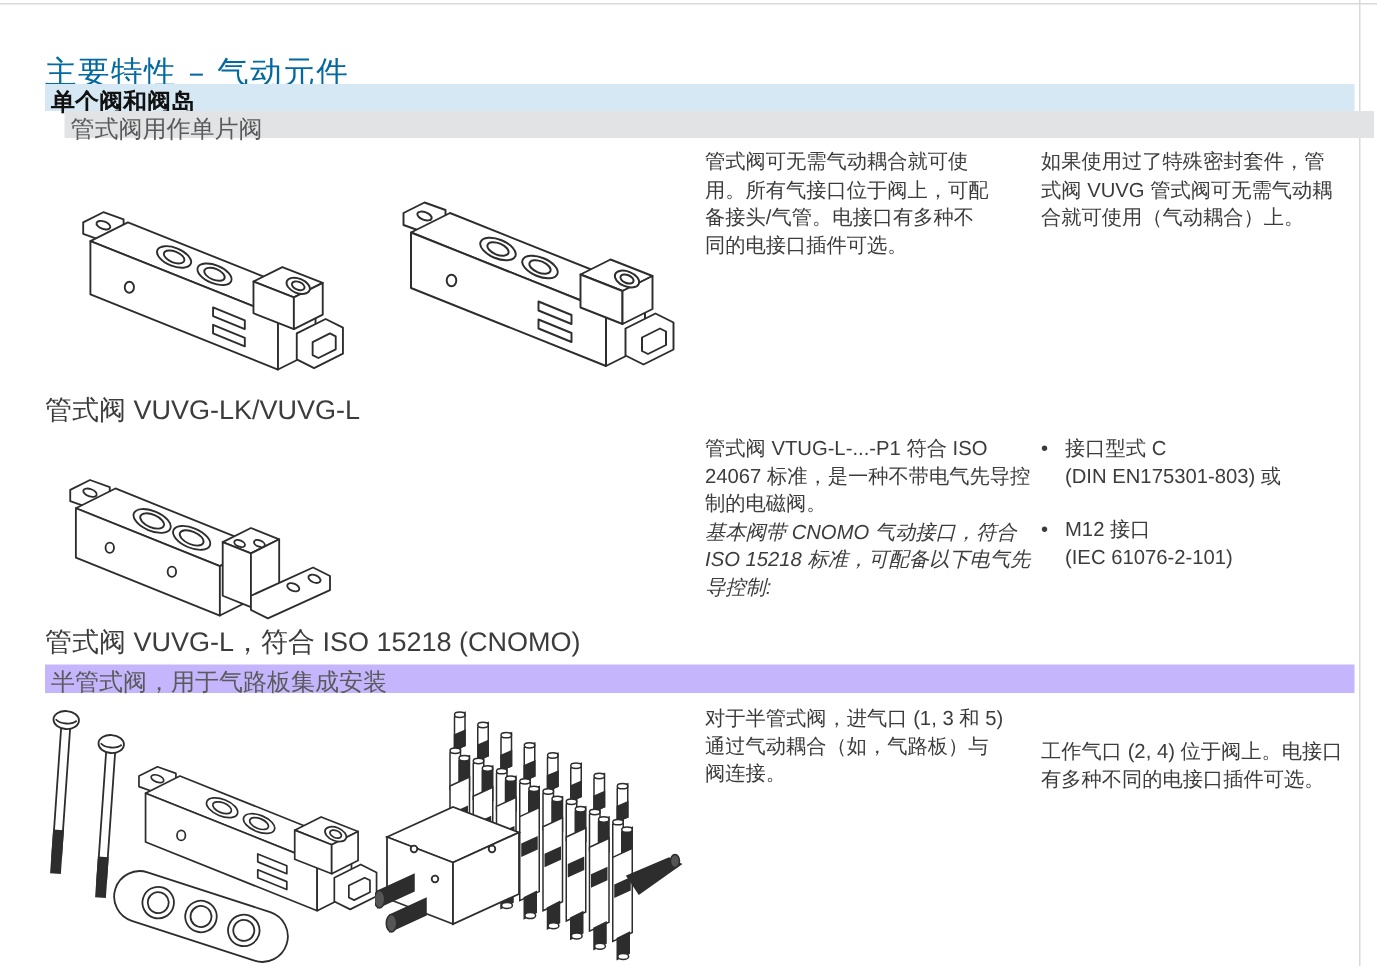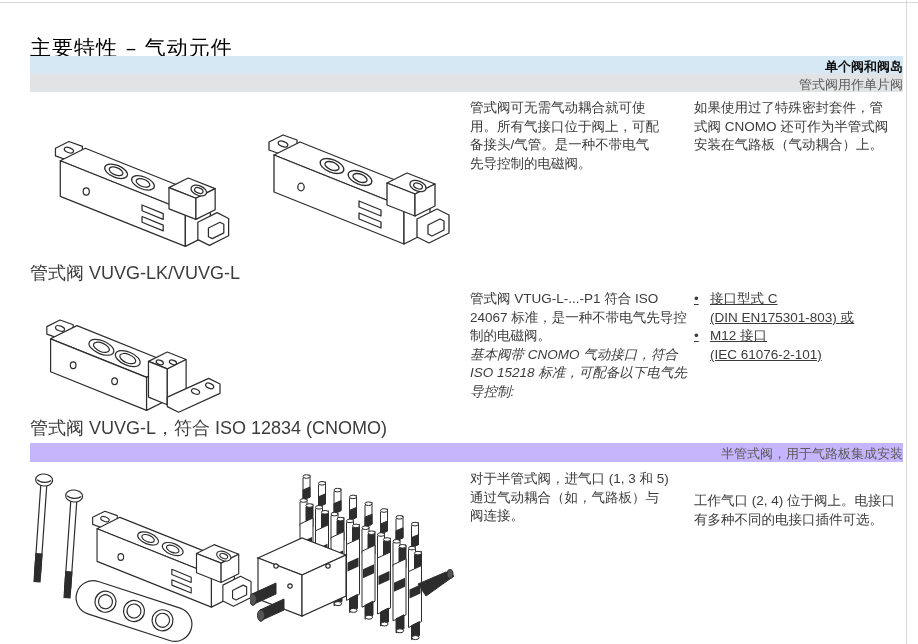--- a/index.html
+++ b/index.html
@@ -6,30 +6,30 @@
   #page{
     position:relative;width:918px;height:644px;background:#fff;overflow:hidden;
     font-family:"Liberation Sans", sans-serif;
   }
   .abs{position:absolute;}
   .rule-top{left:0;top:2px;width:918px;height:1px;background:#d9d9d9;}
   .rule-right{left:906px;top:0;width:1px;height:644px;background:#d9d9d9;}
   .page-title{
     left:30px;top:14px;width:600px;
     font-family:"DejaVu Serif", serif;
-    font-size:21px;letter-spacing:1px;color:#000000;font-weight:400;margin-top:20px;
+    font-size:21px;letter-spacing:1px;color:#0369a1;font-weight:400;margin-top:20px;
   }
-  .band{left:30px;width:873px;box-sizing:border-box;padding:2px 0 0 4px;font-size:13px;text-align:right;}
+  .band{left:30px;width:873px;box-sizing:border-box;padding:2px 0 0 4px;font-size:16px;}
   .band-blue{top:56px;height:18px;background:#d5e8f4;color:#111;font-weight:bold;}
-  .band-gray{top:74px;height:18px;background:#e2e3e4;color:#5a5a5a;}
+  .band-gray{top:74px;height:18px;background:#e2e3e4;color:#5a5a5a;margin-left:13px;}
   .band-gray2{top:443px;height:19px;background:#c4b5fd;color:#5a5a5a;font-weight:normal;}
   .body-text{font-size:13.5px;line-height:18.5px;color:#3c3c3c;}
   .caption{font-size:18px;color:#3c3c3c;}
   .p2{margin-top:0;font-style:italic;}
-  .bullets{display:flex;flex-direction:column;gap:0;text-decoration:underline;}
+  .bullets{display:flex;flex-direction:column;gap:17px;}
   .bullet{display:flex;}
   .bullet .dot{width:16px;flex:0 0 16px;}
   .bullet .dot::before{content:"\2022";}
   figure{margin:0;}
   svg{display:block;}
 </style>
 </head>
 <body>
 
 <svg width="0" height="0" style="position:absolute" aria-hidden="true">
@@ -123,29 +123,29 @@
       <use href="#valveA"></use>
     </svg>
   </figure>
   <figure class="abs" style="left:233px;top:101px">
     <svg width="224" height="152" viewBox="0 0 212 152">
       <use href="#valveA" transform="translate(2,-6)"></use>
     </svg>
   </figure>
   <div class="abs caption" style="left:30px;top:261px">管式阀 VUVG-LK/VUVG-L</div>
 
-  <div class="abs body-text" style="left:470px;top:99px;width:192px">管式阀可无需气动耦合就可使用。所有气接口位于阀上，可配备接头/气管。是一种不带电气先导控制的电磁阀。</div>
-  <div class="abs body-text" style="left:694px;top:99px;width:202px">如果使用过了特殊密封套件，管式阀 CNOMO 还可作为半管式阀安装在气路板（气动耦合）上。</div>
+  <div class="abs body-text" style="left:470px;top:99px;width:192px">管式阀可无需气动耦合就可使用。所有气接口位于阀上，可配备接头/气管。电接口有多种不同的电接口插件可选。</div>
+  <div class="abs body-text" style="left:694px;top:99px;width:202px">如果使用过了特殊密封套件，管式阀 VUVG 管式阀可无需气动耦合就可使用（气动耦合）上。</div>
 
   <figure class="abs" style="left:24px;top:288px">
     <svg width="200" height="128" viewBox="0 0 212 136">
       <use href="#valveC"></use>
     </svg>
   </figure>
-  <div class="abs caption" style="left:30px;top:416px">管式阀 VUVG-L，符合 ISO 12834 (CNOMO)</div>
+  <div class="abs caption" style="left:30px;top:416px">管式阀 VUVG-L，符合 ISO 15218 (CNOMO)</div>
 
   <div class="abs body-text" style="left:470px;top:290px;width:222px">
     <div>管式阀 VTUG-L-...-P1 符合 ISO 24067 标准，是一种不带电气先导控制的电磁阀。</div>
     <div class="p2">基本阀带 CNOMO 气动接口，符合 ISO 15218 标准，可配备以下电气先导控制:</div>
   </div>
   <div class="abs body-text bullets" style="left:694px;top:290px;width:210px">
     <div class="bullet">
       <span class="dot"></span>
       <div>
         <div>接口型式 C</div>

